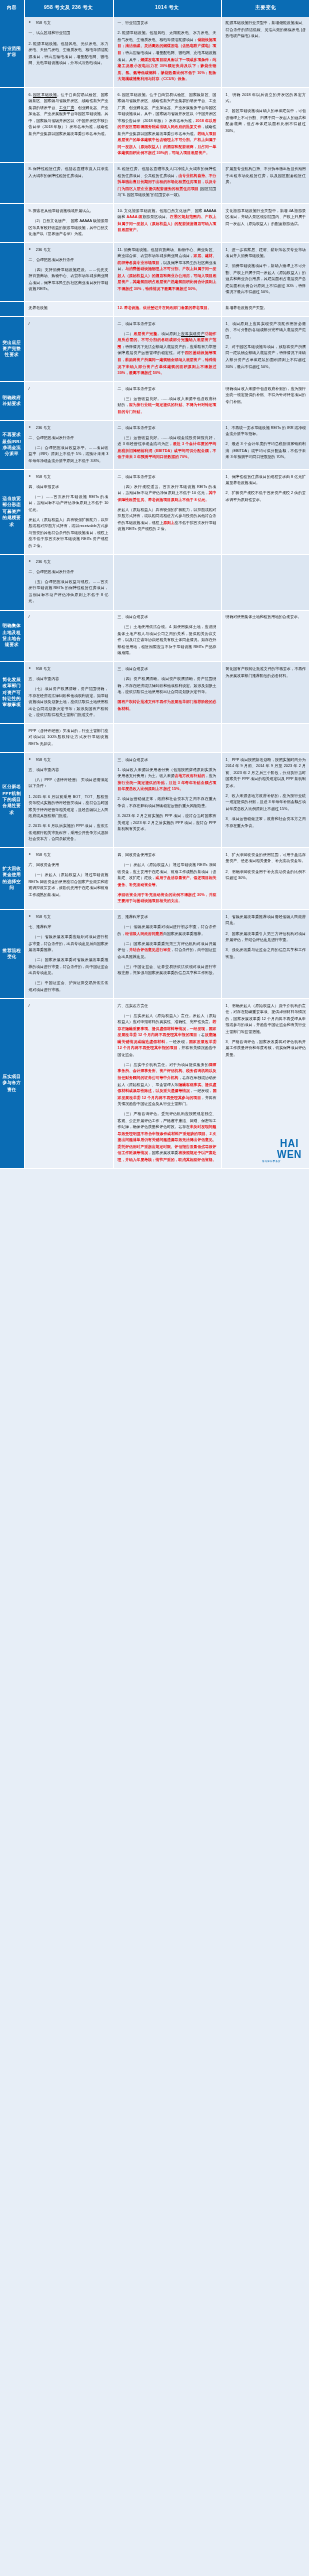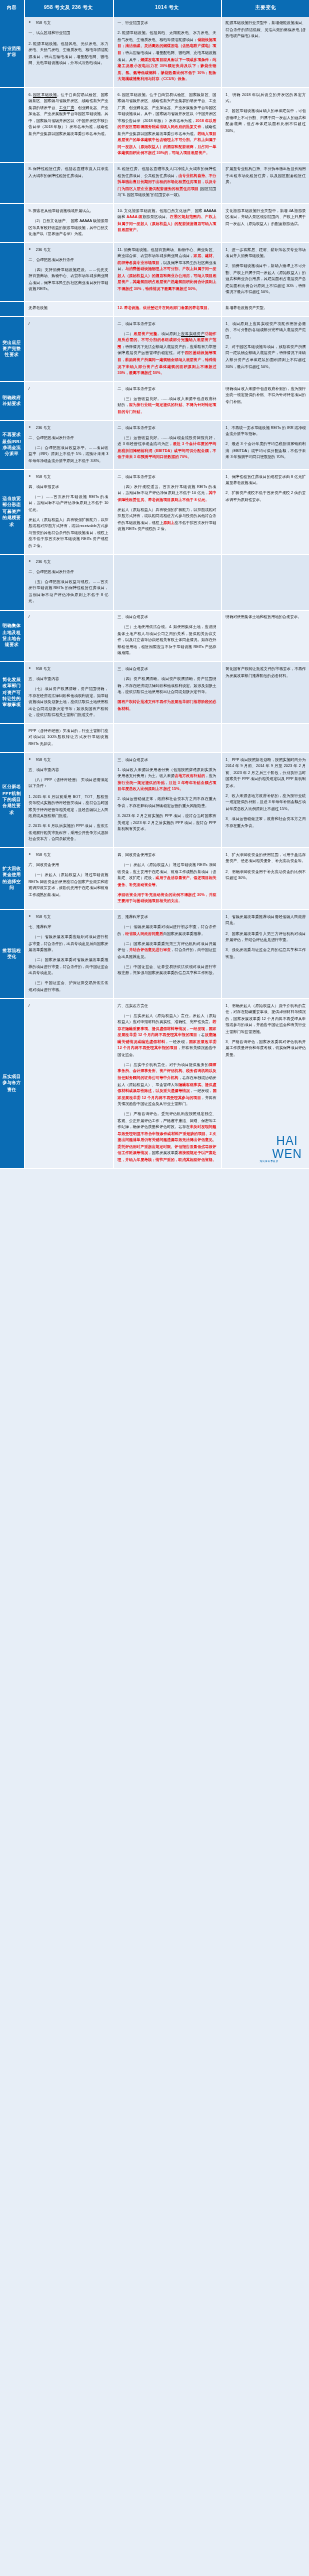--- a/index.html
+++ b/index.html
@@ -87,22 +87,22 @@
   #logo{
     position:absolute;
     right:7.2px;
     bottom:5.2px;
     text-align:center;
     line-height:1;
     pointer-events:none;
   }
   #logo .l1,#logo .l2{
     color:#0a6cb4;
-    font-size:12px;
-    font-weight:normal;
+    font-size:10px;
+    font-weight:bold;
     letter-spacing:0.5px;
     display:block;
     margin-left:36px;
   }
   #logo .l2{margin-top:0.5px;text-align:right;}
   #logo .l3{
     display:block;
     color:#0a6cb4;
     font-size:2.4px;
     letter-spacing:0.3px;

